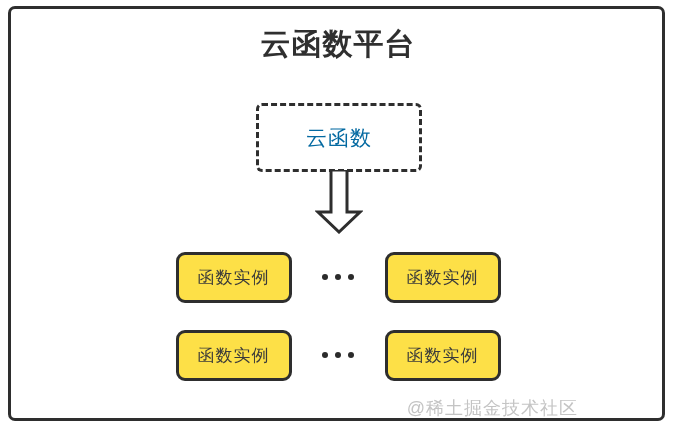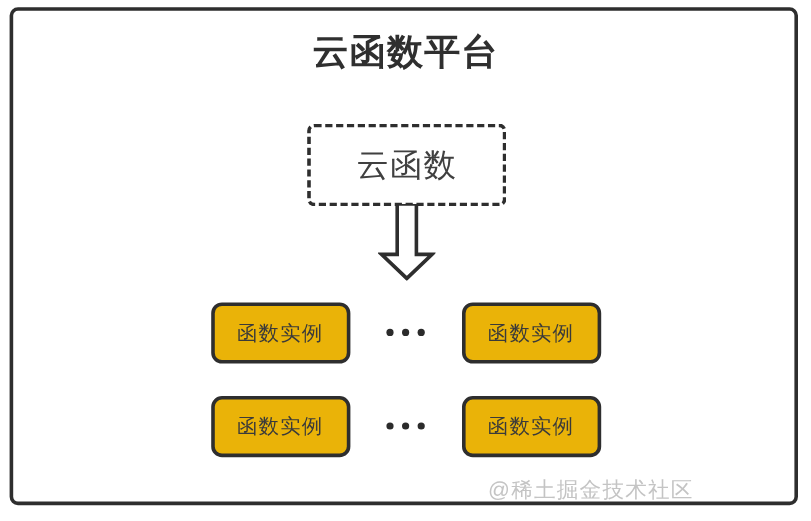--- a/index.html
+++ b/index.html
@@ -62,22 +62,22 @@
     height: 69px;
     box-sizing: border-box;
     border: 3px dashed #2e2e2e;
     border-radius: 6px;
     background: #ffffff;
     display: flex;
     align-items: center;
     justify-content: center;
   }
   .cloud-function-box .box-label {
-    font-size: 27px;
-    color: #404040;
+    font-size: 21px;
+    color: #0369a1;
     letter-spacing: 1px;
   }
 
   
   .down-arrow {
     position: absolute;
     left: 315px;
     top: 170px;
     width: 48px;
     height: 64px;
@@ -95,21 +95,21 @@
   }
   .instance-row.row-1 { top: 251px; }
   .instance-row.row-2 { top: 329px; }
 
   .instance-box {
     width: 116px;
     height: 51px;
     box-sizing: border-box;
     border: 3px solid #2e2e2e;
     border-radius: 9px;
-    background: #eab308;
+    background: #fde047;
     display: flex;
     align-items: center;
     justify-content: center;
   }
   .instance-box .box-label {
     font-size: 17px;
     color: #3a3a3a;
     letter-spacing: 1px;
   }
 

